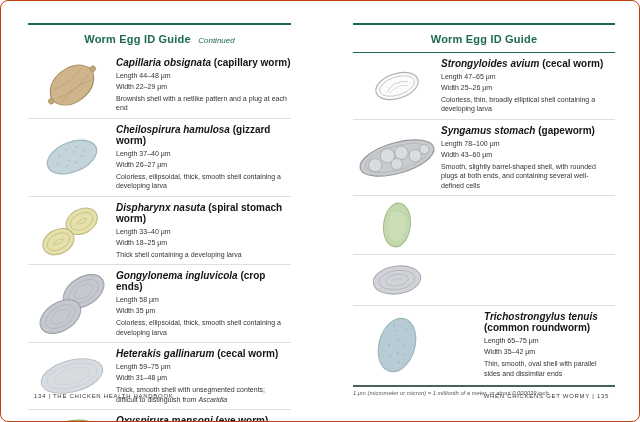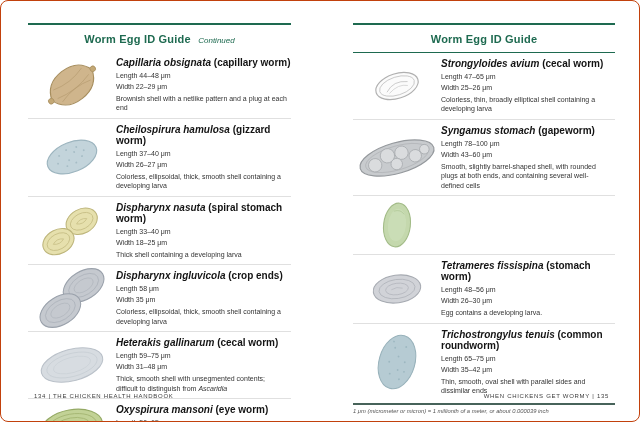--- a/index.html
+++ b/index.html
@@ -134,21 +134,21 @@
           </g>
           <g transform="translate(26 45) rotate(-32)">
             <ellipse rx="23" ry="14.5" fill="#c5c9cf" stroke="#9aa1ab" stroke-width="1.1"></ellipse>
             <ellipse rx="17" ry="10" fill="none" stroke="#a7adb6" stroke-width="0.8" opacity="0.8"></ellipse>
             <ellipse rx="11" ry="6" fill="none" stroke="#a7adb6" stroke-width="0.8" opacity="0.6"></ellipse>
           </g>
         </svg>
       </div>
       <div class="entry-text">
         <div class="species-line">
-          <span class="sp">Dispharynx ingluvicola</span>
+          <span class="sp">Gongylonema ingluvicola</span>
           <span class="cn">(crop ends)</span>
         </div>
         <div class="metric">Length 58 μm</div>
         <div class="metric">Width 35 μm</div>
         <div class="desc"><span>Colorless, ellipsoidal, thick, smooth shell containing a developing larva</span></div>
       </div>
     </div>
 
     <div class="entry" style="min-height:58px">
       <div class="egg-cell">
@@ -266,32 +266,23 @@
       <div class="egg-cell">
         <svg width="64" height="42" viewBox="0 0 66 44">
           <g transform="translate(33 22) rotate(-8)">
             <ellipse rx="25" ry="14.5" fill="#d1d3d8" stroke="#a6aab1" stroke-width="1.1"></ellipse>
             <ellipse rx="19" ry="10" fill="none" stroke="#b2b5bc" stroke-width="0.9"></ellipse>
             <ellipse rx="12" ry="6" fill="none" stroke="#b2b5bc" stroke-width="0.8"></ellipse>
             <path d="M-6 0 Q0 -3 6 0" fill="none" stroke="#b2b5bc" stroke-width="0.7"></path>
           </g>
         </svg>
       </div>
-      <div class="entry-text">
-        <div class="species-line">
-          <span class="sp">Tetrameres fissispina</span>
-          <span class="cn">(stomach worm)</span>
-        </div>
-        <div class="metric">Length 48–56 μm</div>
-        <div class="metric">Width 26–30 μm</div>
-        <div class="desc"><span>Egg contains a developing larva.</span></div>
-      </div>
-    </div>
-
-    <div class="entry" style="min-height:54px;border-bottom:none;">
+    </div>
+
+    <div class="entry" style="min-height:54px;border-bottom:none;gap:43px;">
       <div class="egg-cell">
         <svg width="54" height="66" viewBox="0 0 56 70">
           <g transform="translate(28 35) rotate(16)">
             <ellipse rx="19" ry="29" fill="#b6cbd3" stroke="#97b1ba" stroke-width="1.1"></ellipse>
             <g fill="#7fa0ab" opacity="0.45">
               <circle cx="-6" cy="-14" r="1"></circle>
                 <circle cx="5" cy="-18" r="1"></circle>
                 <circle cx="0" cy="-6" r="1"></circle>
               <circle cx="-8" cy="2" r="1"></circle>
                 <circle cx="8" cy="-2" r="1"></circle>

